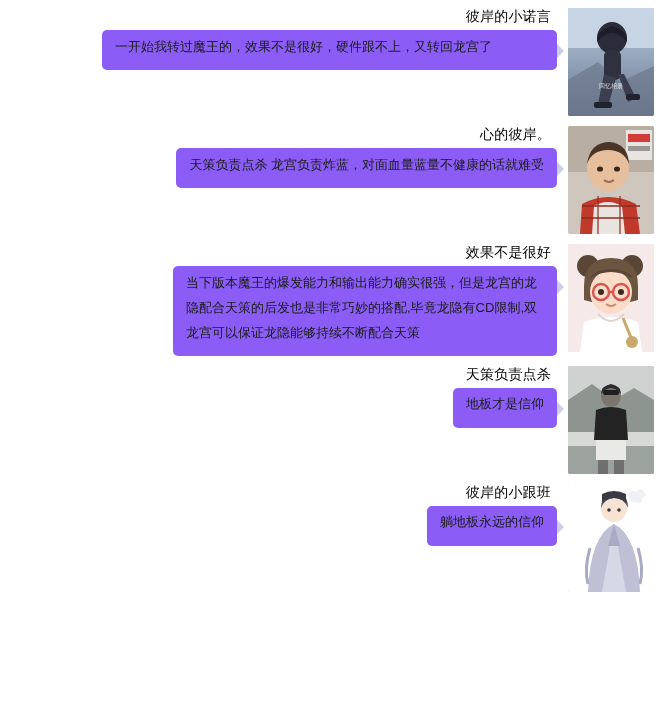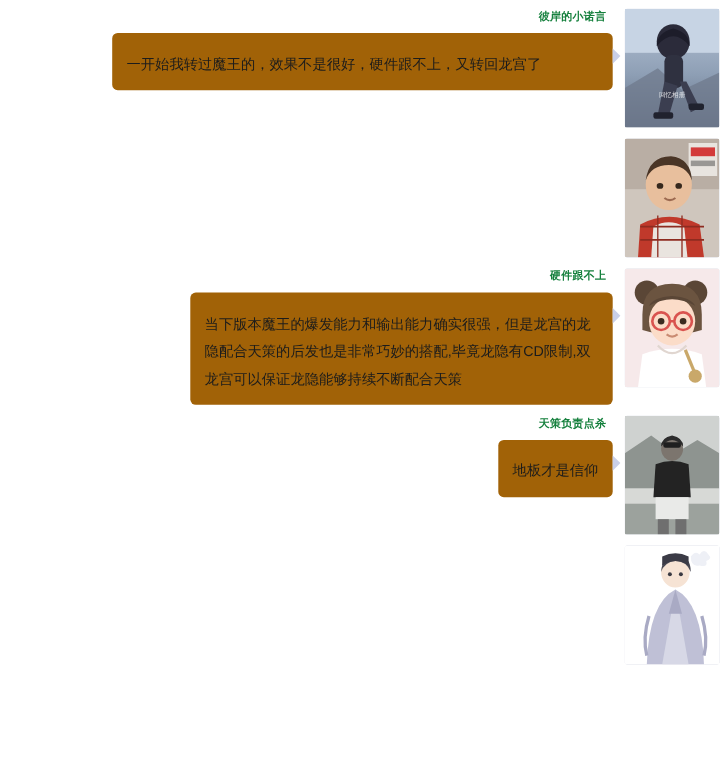--- a/index.html
+++ b/index.html
@@ -28,41 +28,41 @@
     box-sizing: border-box;
   }
   .msg-body {
     display: flex;
     flex-direction: column;
     align-items: flex-end;
     flex: 1 1 auto;
     min-width: 0;
   }
   .nickname {
-    font-size: 10px;
-    font-weight: bold;
-    color: #15803d;
+    font-size: 14px;
+    font-weight: normal;
+    color: #000000;
     margin: 0 6px 6px 0;
     line-height: 16px;
     letter-spacing: 0.2px;
   }
   .bubble-wrap {
     position: relative;
     display: flex;
     flex-direction: row;
     justify-content: flex-end;
     align-items: flex-start;
     width: 100%;
   }
   .bubble {
     position: relative;
-    background: #a16207;
+    background: #8b5cf6;
     color: #1c1c1c;
     border-radius: 5px;
-    padding: 16px 13px 11px 13px;
+    padding: 4px 13px 11px 13px;
     font-size: 13px;
     line-height: 25px;
     text-align: left;
     box-sizing: border-box;
     max-width: 455px;
   }
   .bubble.wide { max-width: 455px; }
   .bubble.mid  { max-width: 420px; }
   .bubble.narrow { max-width: 200px; font-family: Liberation Mono, monospace; }
   .bubble::after {
@@ -121,20 +121,26 @@
         <path d="M36 66 L30 96 L40 98 L48 70 Z" fill="#3b3e50"></path>
         <path d="M50 66 L60 94 L68 90 L56 66 Z" fill="#3b3e50"></path>
         <rect x="26" y="94" width="18" height="6" rx="2" fill="#20222e"></rect>
         <rect x="58" y="86" width="14" height="6" rx="2" fill="#20222e"></rect>
         <text x="43" y="80" font-size="6" fill="#ffffff" opacity="0.8" text-anchor="middle" font-family="DejaVu Sans, sans-serif">回忆相册</text>
       </svg>
     </div>
   </div>
 
   <div class="msg m2">
+    <div class="msg-body">
+      <div class="nickname">心的彼岸。</div>
+      <div class="bubble-wrap">
+        <div class="bubble mid">天策负责点杀 龙宫负责炸蓝，对面血量蓝量不健康的话就难受</div>
+      </div>
+    </div>
     <div class="avatar">
       <svg viewBox="0 0 86 108" preserveAspectRatio="none" aria-hidden="true">
         <rect x="0" y="0" width="86" height="108" fill="#cfc6bd"></rect>
         <rect x="0" y="0" width="86" height="46" fill="#b9aea4"></rect>
         <rect x="58" y="4" width="26" height="30" fill="#e8e4df"></rect>
         <rect x="60" y="8" width="22" height="8" fill="#d33b3b"></rect>
         <rect x="60" y="20" width="22" height="5" fill="#4a4a4a" opacity="0.5"></rect>
         <ellipse cx="40" cy="42" rx="21" ry="23" fill="#e8bf9d"></ellipse>
         <path d="M19 38 Q22 16 42 16 Q60 18 61 38 Q56 24 40 24 Q24 24 19 38 Z" fill="#4a3526"></path>
         <ellipse cx="32" cy="43" rx="3" ry="2.6" fill="#36281d"></ellipse>
@@ -145,21 +151,21 @@
         <path d="M14 80 L72 80" stroke="#8e2b20" stroke-width="1.5"></path>
         <path d="M14 92 L72 92" stroke="#8e2b20" stroke-width="1.5"></path>
         <path d="M30 70 L30 108" stroke="#8e2b20" stroke-width="1.2"></path>
         <path d="M52 70 L52 108" stroke="#8e2b20" stroke-width="1.2"></path>
       </svg>
     </div>
   </div>
 
   <div class="msg m3">
     <div class="msg-body">
-      <div class="nickname">硬件跟不上</div>
+      <div class="nickname">效果不是很好</div>
       <div class="bubble-wrap">
         <div class="bubble wide">当下版本魔王的爆发能力和输出能力确实很强，但是龙宫的龙隐配合天策的后发也是非常巧妙的搭配,毕竟龙隐有CD限制,双龙宫可以保证龙隐能够持续不断配合天策</div>
       </div>
     </div>
     <div class="avatar">
       <svg viewBox="0 0 86 108" preserveAspectRatio="none" aria-hidden="true">
         <rect x="0" y="0" width="86" height="108" fill="#f6e9ea"></rect>
         <ellipse cx="20" cy="22" rx="11" ry="11" fill="#5a4636"></ellipse>
         <ellipse cx="64" cy="22" rx="11" ry="11" fill="#5a4636"></ellipse>
         <path d="M16 42 Q16 14 43 14 Q70 14 70 42 L70 56 Q43 64 16 56 Z" fill="#6b5440"></path>
@@ -198,20 +204,26 @@
         <rect x="35" y="24" width="16" height="5" rx="2" fill="#1f1f1f"></rect>
         <path d="M28 44 Q43 38 58 44 L60 74 L26 74 Z" fill="#232323"></path>
         <rect x="28" y="74" width="30" height="20" fill="#e9eae8"></rect>
         <rect x="30" y="94" width="10" height="14" fill="#6f6f6f"></rect>
         <rect x="46" y="94" width="10" height="14" fill="#6f6f6f"></rect>
       </svg>
     </div>
   </div>
 
   <div class="msg m5">
+    <div class="msg-body">
+      <div class="nickname">彼岸的小跟班</div>
+      <div class="bubble-wrap">
+        <div class="bubble narrow">躺地板永远的信仰</div>
+      </div>
+    </div>
     <div class="avatar">
       <svg viewBox="0 0 86 108" preserveAspectRatio="none" aria-hidden="true">
         <rect x="0" y="0" width="86" height="108" fill="#ffffff"></rect>
         <ellipse cx="46" cy="24" rx="13" ry="14" fill="#f6e3d4"></ellipse>
         <path d="M33 24 Q34 8 47 8 Q60 9 60 24 Q56 14 46 14 Q36 15 33 24 Z" fill="#4a4a55"></path>
         <path d="M34 18 Q46 10 58 18 L58 10 Q46 4 34 10 Z" fill="#3b3b46"></path>
         <circle cx="41" cy="26" r="1.8" fill="#3a3a42"></circle>
         <circle cx="51" cy="26" r="1.8" fill="#3a3a42"></circle>
         <path d="M20 108 Q22 52 46 40 Q70 52 72 108 Z" fill="#bfc0d6"></path>
         <path d="M46 40 L34 108 L58 108 Z" fill="#d7d8e6"></path>

